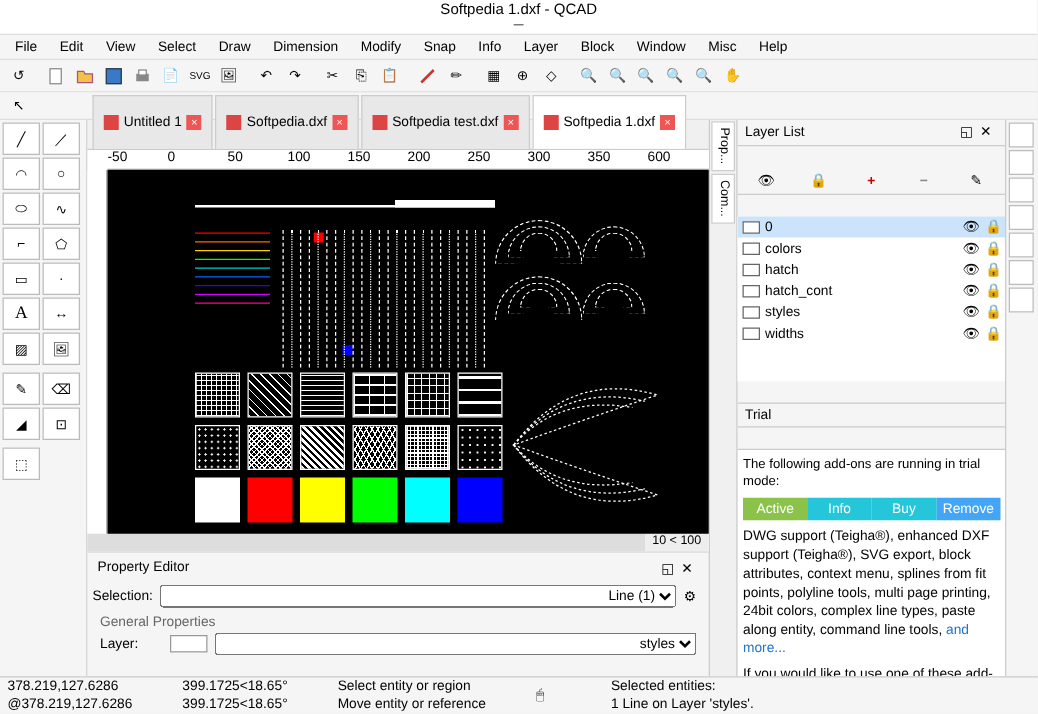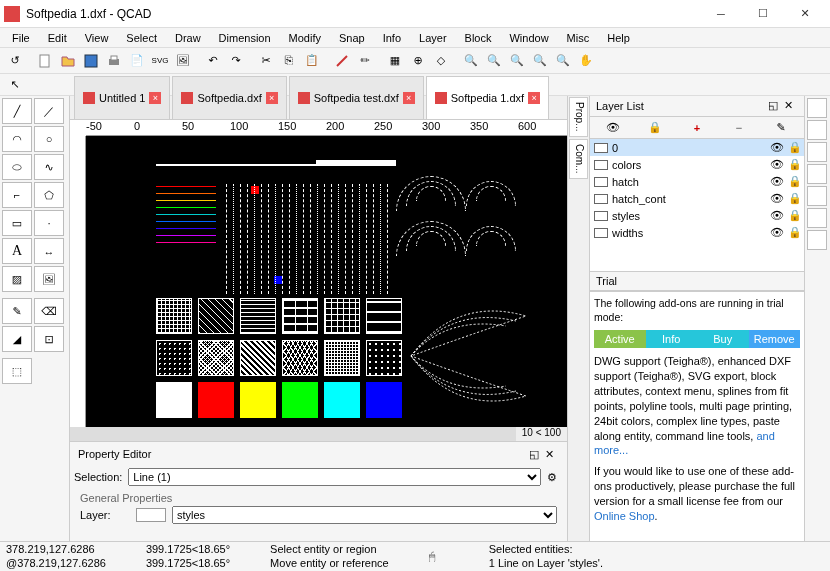--- a/index.html
+++ b/index.html
@@ -1,17 +1,17 @@
 <!DOCTYPE html>
 <html><head>
 <meta charset="utf-8">
 <style>
 * { box-sizing: border-box; margin: 0; padding: 0; font-family: "Segoe UI", Tahoma, sans-serif; font-size: 11px; }
 body { background: #f0f0f0; width: 830px; height: 571px; overflow: hidden; display: flex; flex-direction: column; }
-.titlebar { height: 28px; background: #fff; display: flex; align-items: center; padding: 0 4px; border-bottom: 1px solid #ddd; }
+.titlebar { height: 28px; background: #fff; display: flex; align-items: center; padding: 0 4px; border-bottom: 1px solid #ddd; flex-direction: column; }
 .titlebar .icon { width: 16px; height: 16px; background: #d44; margin-right: 6px; }
 .titlebar .title { flex: 1; font-size: 12px; }
 .titlebar .ctrl { width: 42px; height: 26px; display: flex; align-items: center; justify-content: center; color: #333; }
 .menubar { height: 20px; background: #f5f5f5; display: flex; align-items: center; padding: 0 4px; gap: 2px; border-bottom: 1px solid #ddd; }
 .menubar .mi { padding: 2px 8px; }
 .toolbar { height: 26px; background: #f5f5f5; display: flex; align-items: center; padding: 0 4px; gap: 1px; border-bottom: 1px solid #ddd; }
 .tbtn { width: 22px; height: 22px; display: flex; align-items: center; justify-content: center; border: 1px solid transparent; }
 .sep { width: 6px; }
 .main { flex: 1; display: flex; min-height: 0; }
 .ltool { width: 70px; background: #f5f5f5; border-right: 1px solid #ccc; padding: 2px; }
@@ -30,29 +30,29 @@
 .ruler-v { width: 16px; background: #fff; border-right: 1px solid #999; }
 .canvas { flex: 1; background: #000; position: relative; overflow: hidden; }
 .scroll-h { height: 14px; background: #eee; display: flex; }
 .scroll-h .tr { flex: 1; background: #ddd; }
 .scroll-h .lbl { padding: 0 6px; font-size: 10px; }
 .prop { height: 100px; background: #f5f5f5; border-top: 1px solid #ccc; padding: 4px; }
 .prop .head { display: flex; padding: 2px 4px; }
 .prop .head .t { flex: 1; }
 .prop .head .bt { width: 14px; height: 14px; margin-left: 2px; }
 .prop .srow { display: flex; align-items: center; gap: 6px; margin: 4px 0; }
-.prop select { flex: 1; height: 18px; font-size: 11px; }
+.prop select { flex: 1; height: 18px; font-size: 11px; text-align: right; }
 .prop .gp { padding: 2px 6px; }
 .prop .gp .lab { color: #666; margin-bottom: 2px; }
 .prop .gp .r { display: flex; align-items: center; gap: 6px; margin-bottom: 2px; }
 .prop .gp .r .l { width: 50px; }
 .prop .gp .r .sw { width: 30px; height: 14px; border: 1px solid #999; background: #fff; }
 .vtabs { width: 22px; background: #f0f0f0; border-left: 1px solid #ccc; display: flex; flex-direction: column; }
 .vtabs .vt { height: 40px; writing-mode: vertical-rl; padding: 4px 2px; border: 1px solid #ccc; background: #fff; margin: 1px; font-size: 10px; }
-.rpane { width: 215px; background: #f5f5f5; border-left: 1px solid #ccc; display: flex; flex-direction: column; }
+.rpane { width: 215px; background: #f5f5f5; border-left: 1px solid #ccc; display: flex; flex-direction: column; gap: 17px; }
 .rpane .ph { padding: 3px 6px; border-bottom: 1px solid #ccc; display: flex; align-items: center; }
 .rpane .ph .t { flex: 1; }
 .rpane .ph .ic { width: 14px; height: 14px; margin-left: 2px; }
 .layertb { height: 22px; display: flex; align-items: center; justify-content: space-around; border-bottom: 1px solid #ccc; padding: 2px; }
 .layertb .lb { width: 20px; height: 18px; display: flex; align-items: center; justify-content: center; }
 .layerlist { flex: 0 0 auto; background: #fff; overflow: auto; }
 .layerlist .li { display: flex; align-items: center; padding: 2px 4px; gap: 4px; }
 .layerlist .li.sel { background: #cce4fb; }
 .layerlist .li .lic { width: 14px; height: 10px; border: 1px solid #666; background: #fff; }
 .layerlist .li .ln { flex: 1; }

